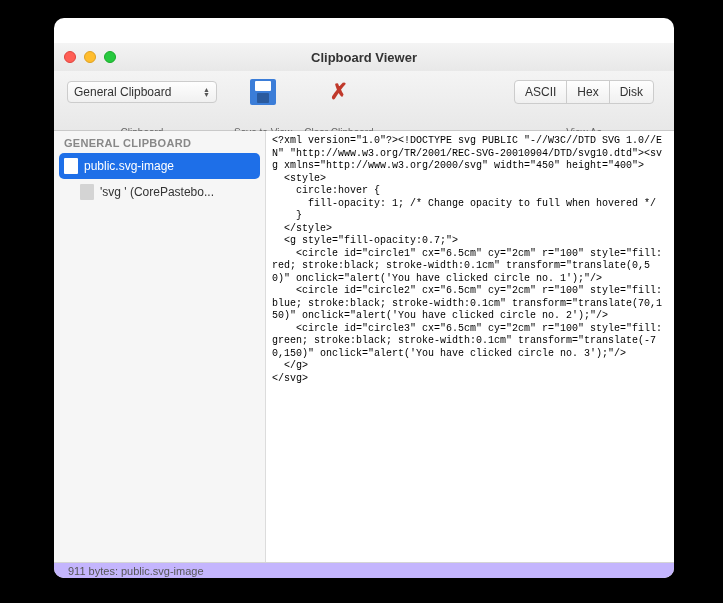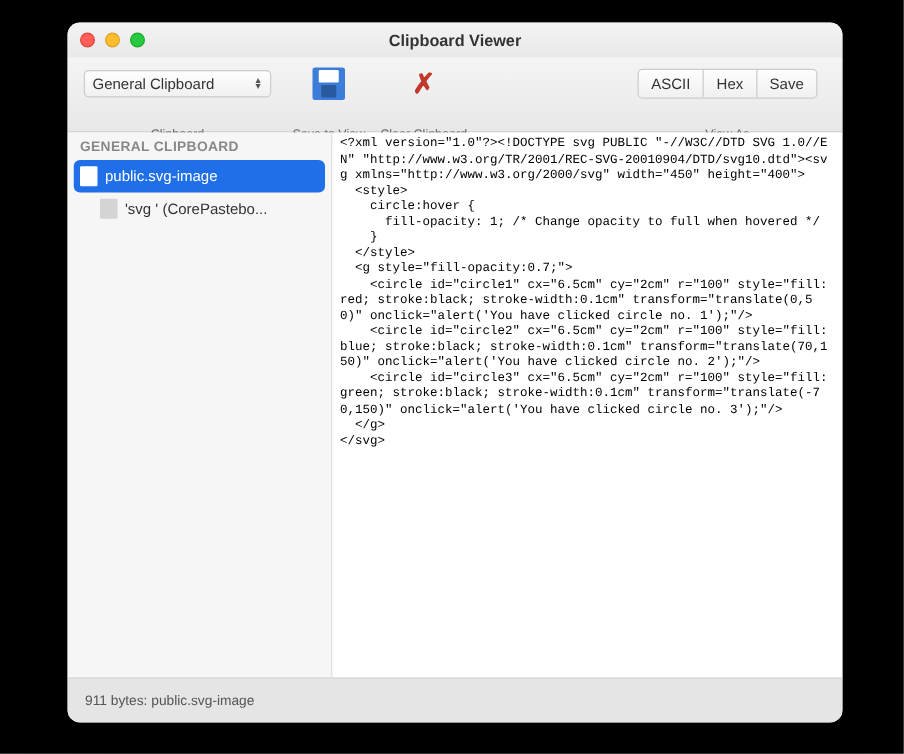--- a/index.html
+++ b/index.html
@@ -23,20 +23,21 @@
       flex-direction: column;
       overflow: hidden;
     }
     .titlebar {
       height: 28px;
       background: linear-gradient(#f4f4f4, #e8e8e8);
       display: flex;
       align-items: center;
       padding: 0 10px;
       position: relative;
+      margin-top: 25px;
     }
     .traffic-lights {
       display: flex;
       gap: 8px;
     }
     .light {
       width: 12px;
       height: 12px;
       border-radius: 50%;
     }
@@ -189,22 +190,22 @@
       font-family: Menlo, Monaco, "Courier New", monospace;
       font-size: 10px;
       line-height: 1.25;
       color: #000;
       padding: 4px 6px;
       white-space: pre-wrap;
       word-break: break-all;
       overflow: auto;
     }
     .statusbar {
-      height: 36px;
-      background: #e5e5e5;
+      height: 16px;
+      background: #c4b5fd;
       border-top: 1px solid #d5d5d5;
       font-size: 11px;
       color: #555;
       display: flex;
       align-items: center;
       padding: 0 14px;
     }
     .item-text { overflow:hidden; text-overflow:ellipsis; }
   </style>
 </head>
@@ -248,21 +249,21 @@
         <div class="clear-icon">✗</div>
       </div>
       <div class="tb-label">Clear Clipboard</div>
     </div>
 
     <div class="toolbar-group right">
       <div class="tb-control">
         <div class="seg-control">
           <div>ASCII</div>
           <div>Hex</div>
-          <div>Save</div>
+          <div>Disk</div>
         </div>
       </div>
       <div class="tb-label">View As</div>
     </div>
 
   </div>
 
   <div class="body">
 
     <div class="sidebar">

